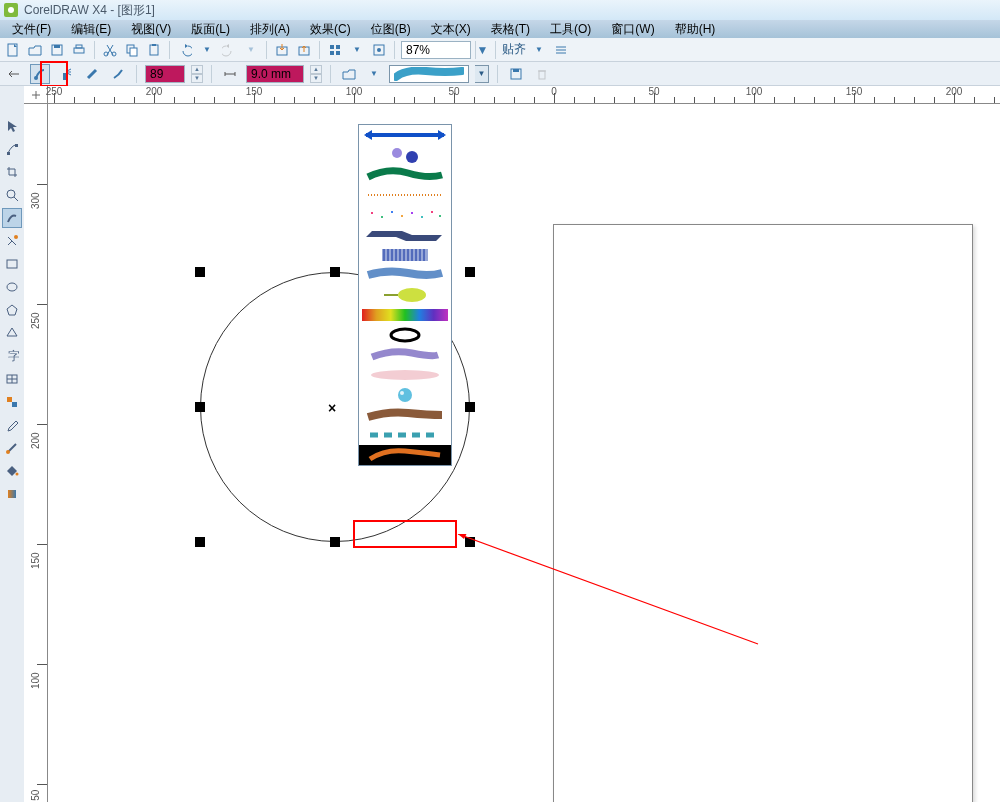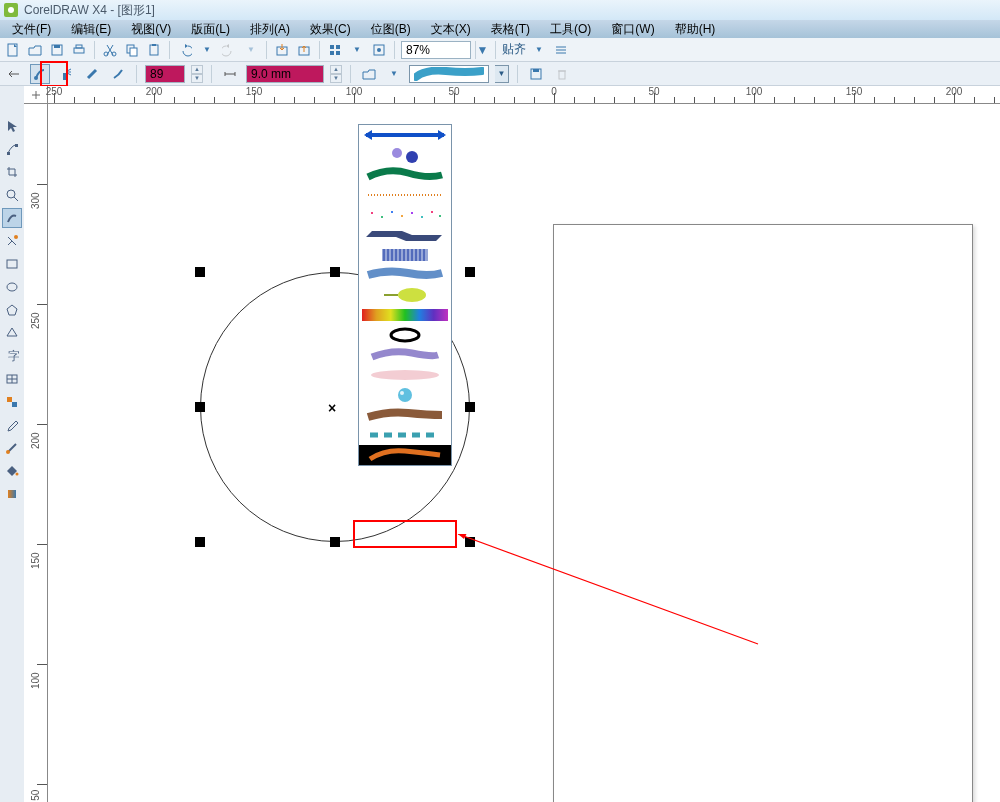--- a/index.html
+++ b/index.html
@@ -214,21 +214,21 @@
   <div class="spinner">
       <span>▲</span>
       <span>▼</span>
     </div>
   <span class="tdiv"></span>
   <span class="propbtn">
       <svg width="14" height="14">
         <path d="M2 7 h10 M2 5 v4 M12 5 v4" stroke="#555"></path>
       </svg>
     </span>
-  <div class="numbox" style="width:78px">
+  <div class="numbox" style="width:58px">
       <span>9.0 mm</span>
     </div>
   <div class="spinner">
       <span>▲</span>
       <span>▼</span>
     </div>
   <span class="tdiv"></span>
   <span class="propbtn">
       <svg width="14" height="14">
         <path d="M1 5 h5 l1-2 h6 v9 h-12 z" fill="none" stroke="#3a78ad"></path>

